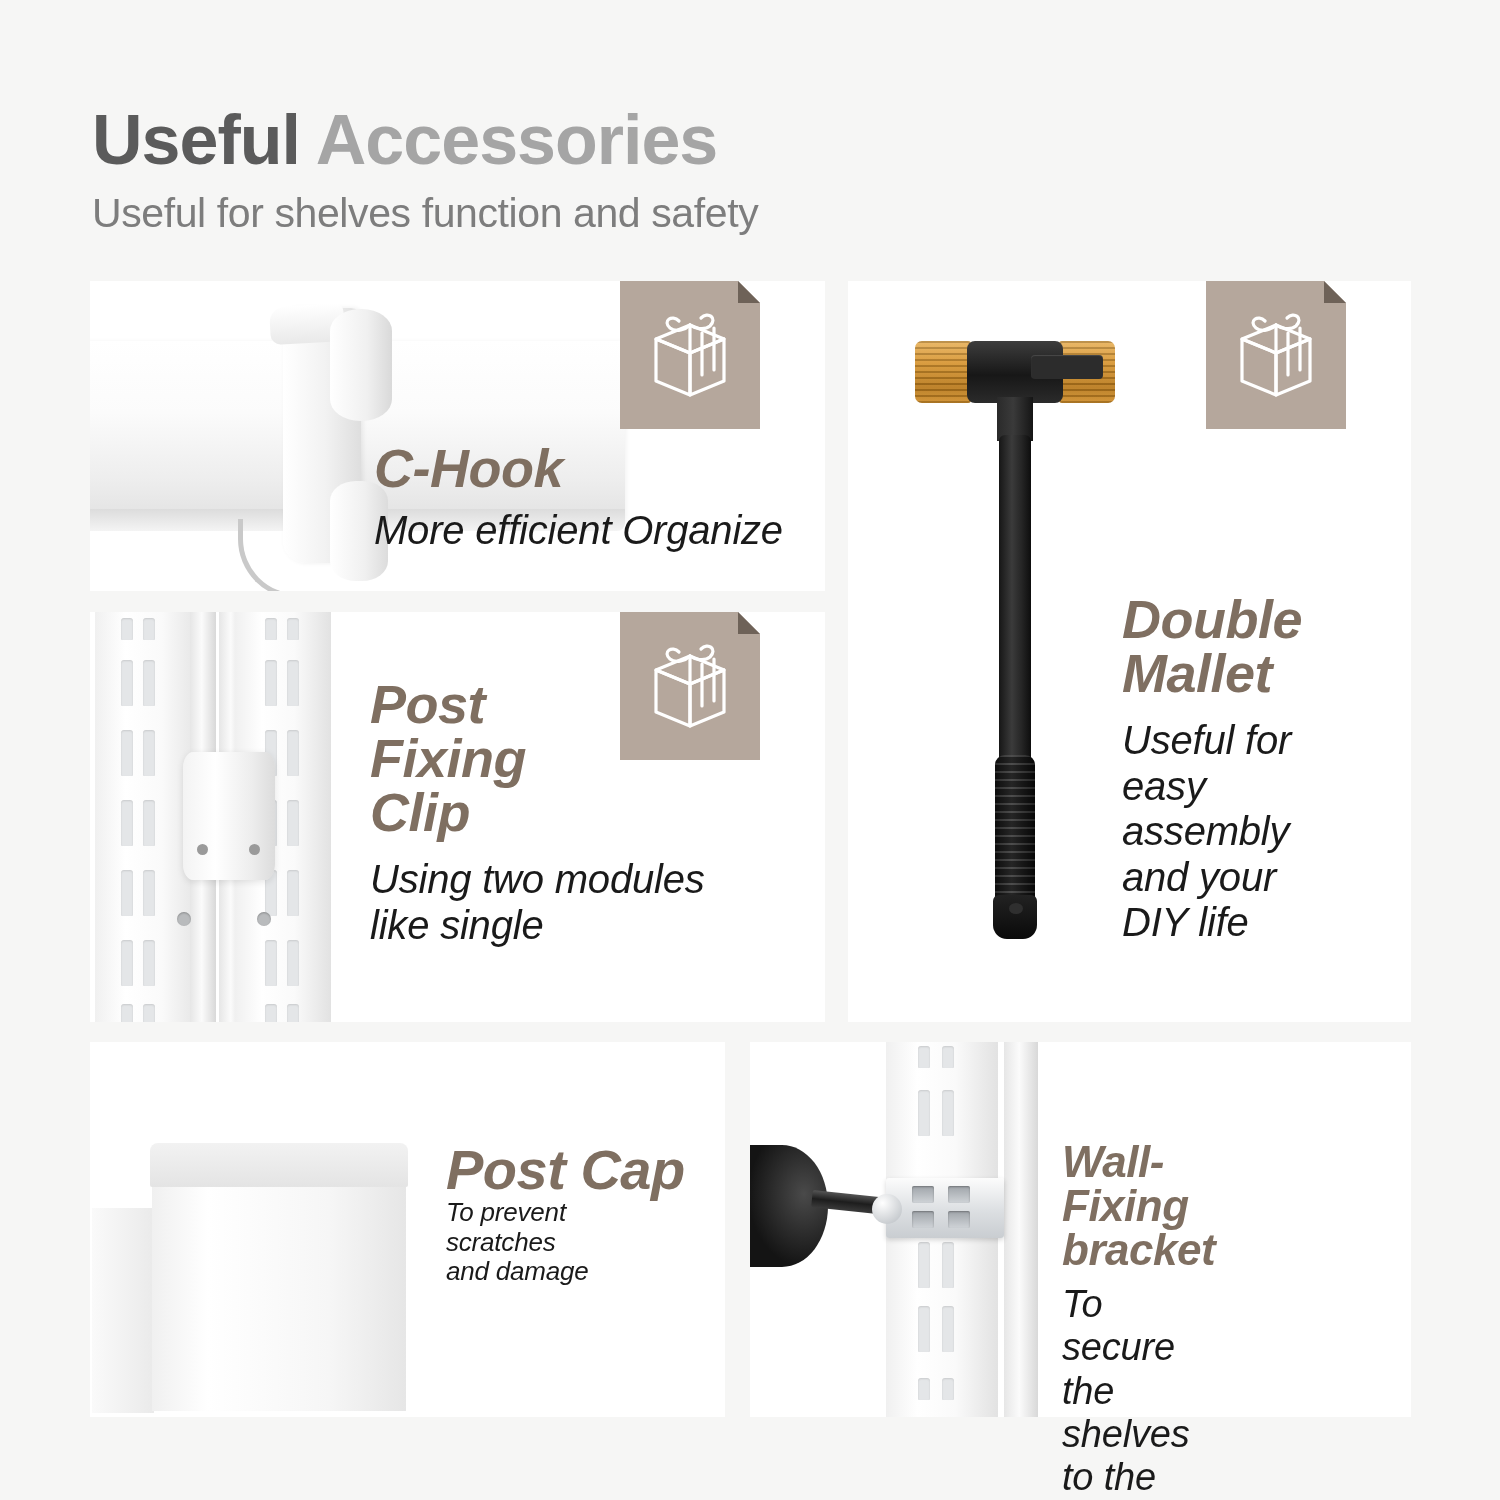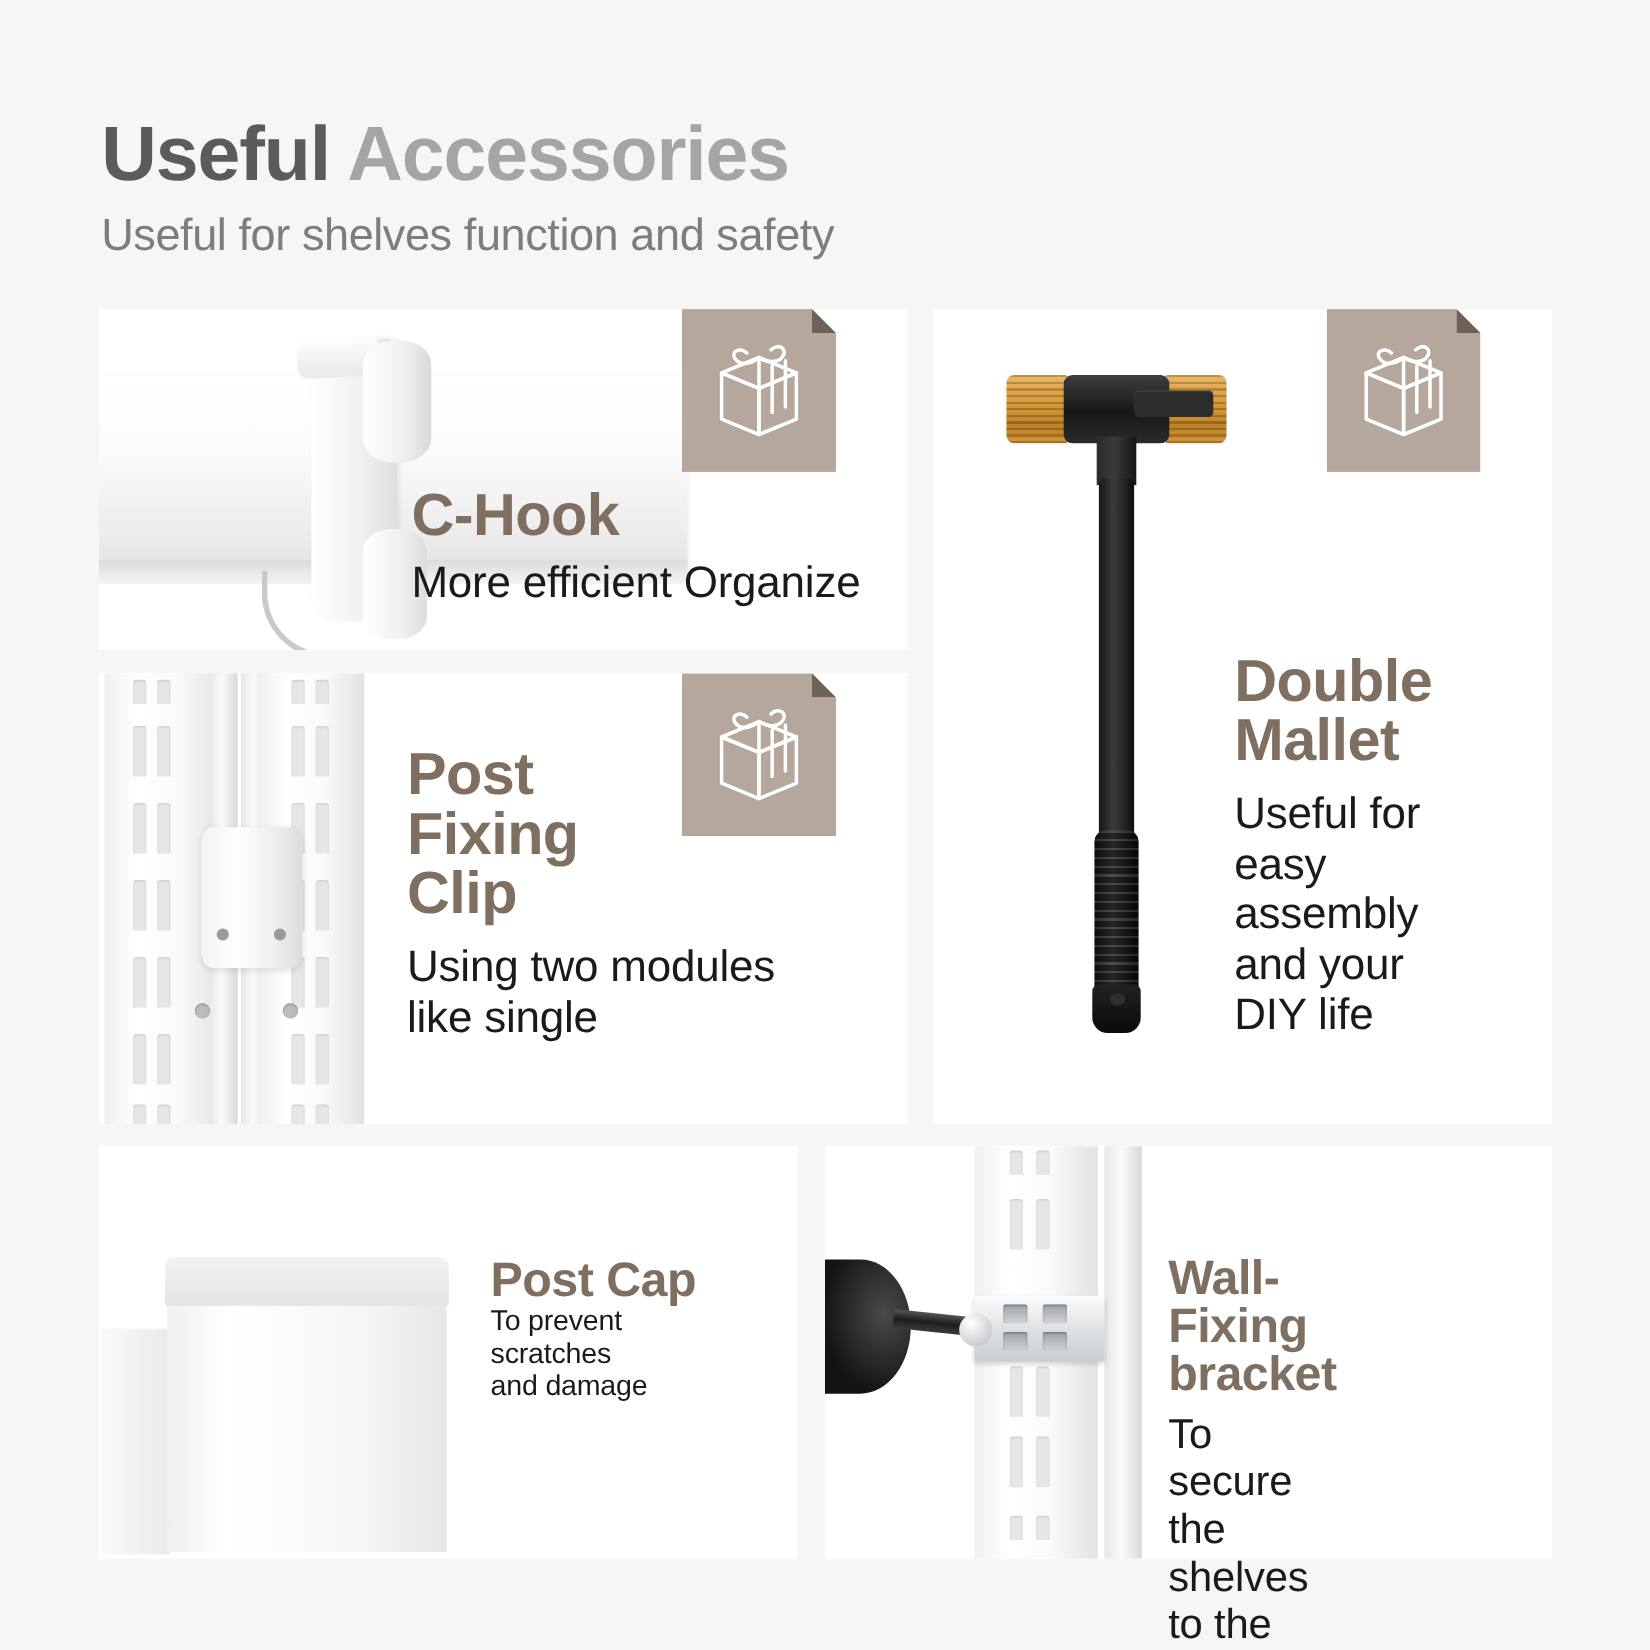--- a/index.html
+++ b/index.html
@@ -36,38 +36,38 @@
     position: absolute; right: 0; top: 0; width: 22px; height: 22px;
     background: #6e6258;
     clip-path: polygon(0 0, 100% 100%, 0 100%);
   }
   .gift-badge svg { position: absolute; left: 50%; top: 50%; transform: translate(-50%,-50%); }
   .gb1 { left: 620px; top: 281px; }
   .gb2 { left: 620px; top: 612px; }
   .gb3 { left: 1206px; top: 281px; }
 
   
-  .txt { position: absolute; }
+  .txt { position: absolute; font-style: italic; }
   .hd { font-weight: bold; color: #7f6f61; letter-spacing: -0.5px; line-height: 1.0; }
   .bd { color: #1a1a1a; line-height: 1.14; letter-spacing: -0.2px; }
 
   .t-chook   { left: 374px; top: 441px; }
   .t-chook .hd { font-size: 54px; }
   .t-chook .bd { font-size: 40px; margin-top: 13px; }
 
   .t-clip    { left: 370px; top: 677px; }
   .t-clip .hd { font-size: 54px; }
   .t-clip .bd { font-size: 40px; margin-top: 18px; }
 
   .t-mallet  { left: 1096px; top: 592px; margin-left: 26px; }
   .t-mallet .hd { font-size: 54px; }
   .t-mallet .bd { font-size: 40px; margin-top: 18px; }
 
   .t-postcap { left: 446px; top: 1142px; }
-  .t-postcap .hd { font-size: 44px; }
+  .t-postcap .hd { font-size: 56px; }
   .t-postcap .bd { font-size: 26px; }
 
   .t-bracket { left: 1062px; top: 1140px; }
   .t-bracket .hd { font-size: 44px; }
   .t-bracket .bd { font-size: 38px; margin-top: 11px; }
 
   
   .photo { position: absolute; }
   .beam {
     position: absolute; left: -10px; top: 60px; width: 545px; height: 180px;

